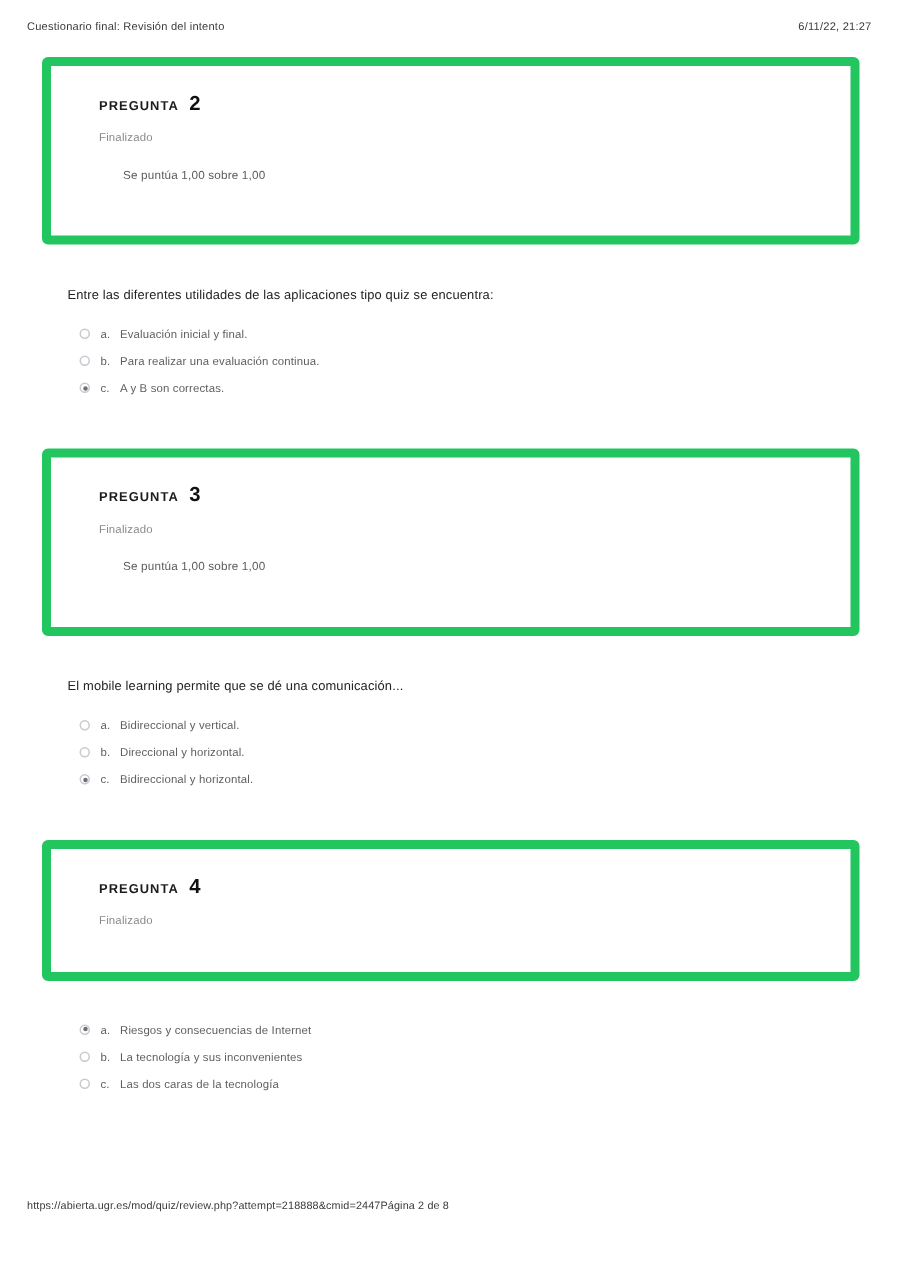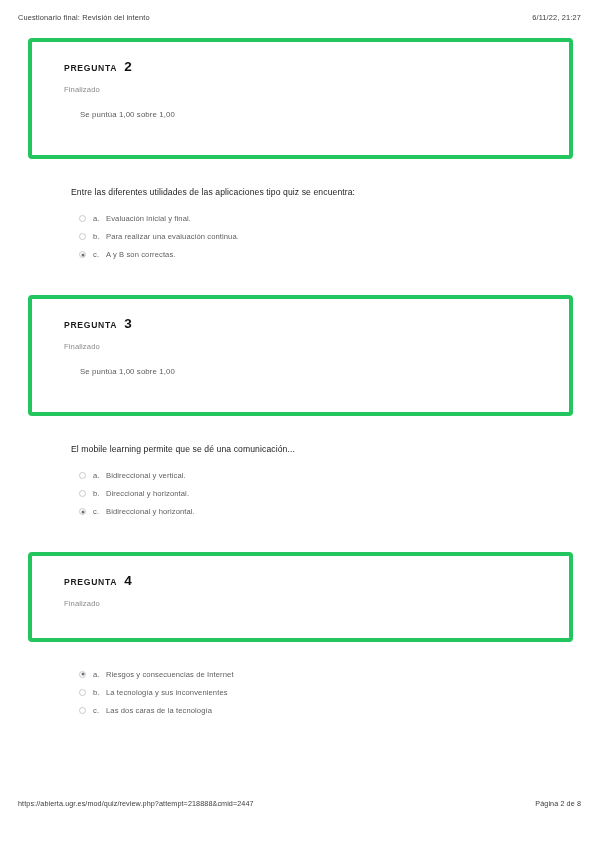--- a/index.html
+++ b/index.html
@@ -39,21 +39,21 @@
     right: 0;
   }
 
   .question-block {
     margin-bottom: 0;
   }
 
   
   .q-card {
     margin: 0 26px 0 28px;
-    border: 4px solid #22c55e;
+    border: 6px solid #22c55e;
     border-radius: 4px;
     background: #ffffff;
     padding: 18px 20px 20px 20px;
     box-sizing: border-box;
   }
   .q-card-inner { padding-left: 12px; }
 
   .q-title {
     display: flex;
     align-items: baseline;
@@ -81,21 +81,21 @@
   }
   .q-grade {
     font-size: 7.8px;
     color: #5c5c5c;
     margin: 16px;
     letter-spacing: 0.12px;
   }
 
   
   .q-body {
-    margin: 28px 26px 0 71px;
+    margin: 28px 26px 0 45px;
   }
   .q-text {
     font-size: 8.6px;
     color: #232323;
     line-height: 1.35;
     letter-spacing: 0.1px;
     margin: 0 0 16px 0;
   }
 
   .answers {
@@ -144,21 +144,20 @@
     color: #5e5e5e;
   }
 
   
   .page-footer {
     position: absolute;
     bottom: 40px;
     left: 18px;
     right: 18px;
     display: flex;
-    justify-content: space-between;
     align-items: baseline;
     font-size: 7.2px;
     color: #3b3b3b;
     letter-spacing: 0.1px;
   }
 </style>
 </head>
 <body>
 
 <div class="page-header">

